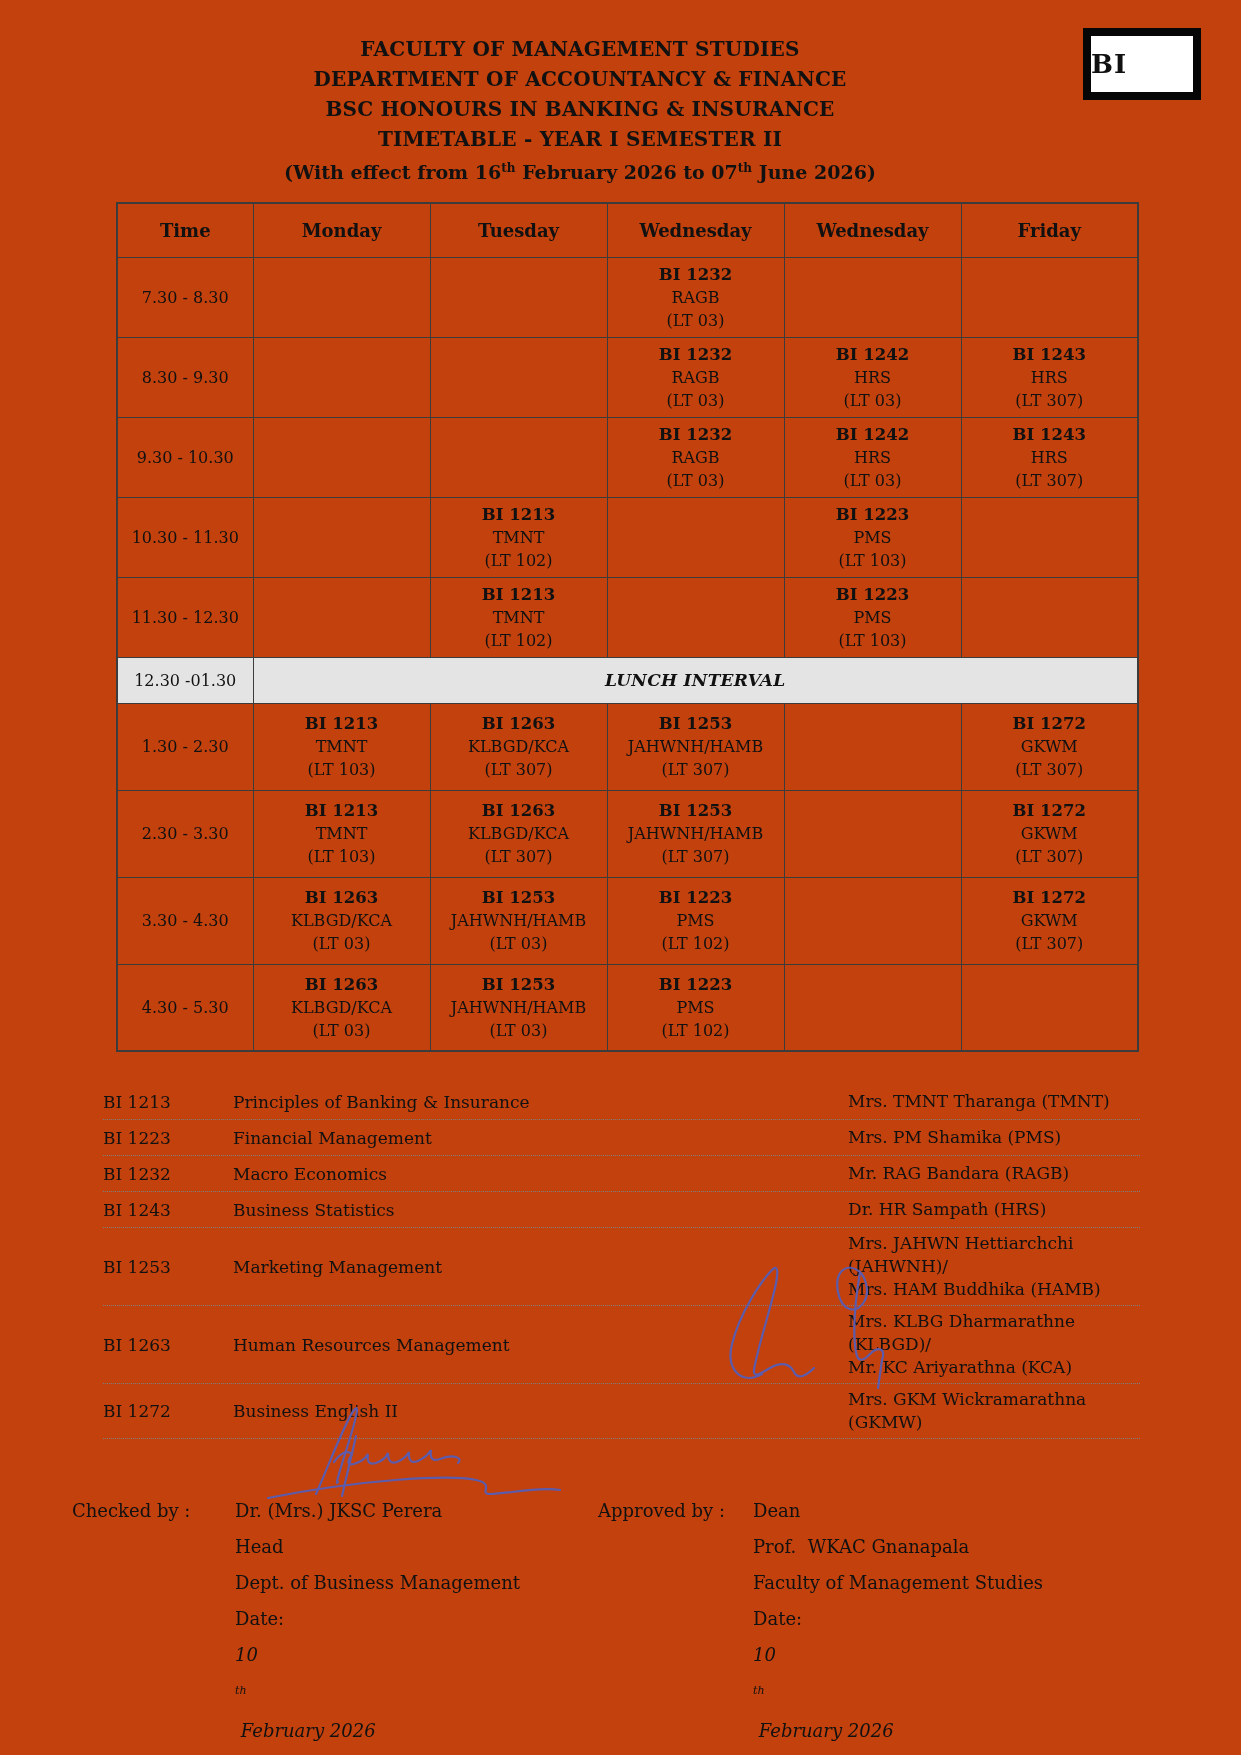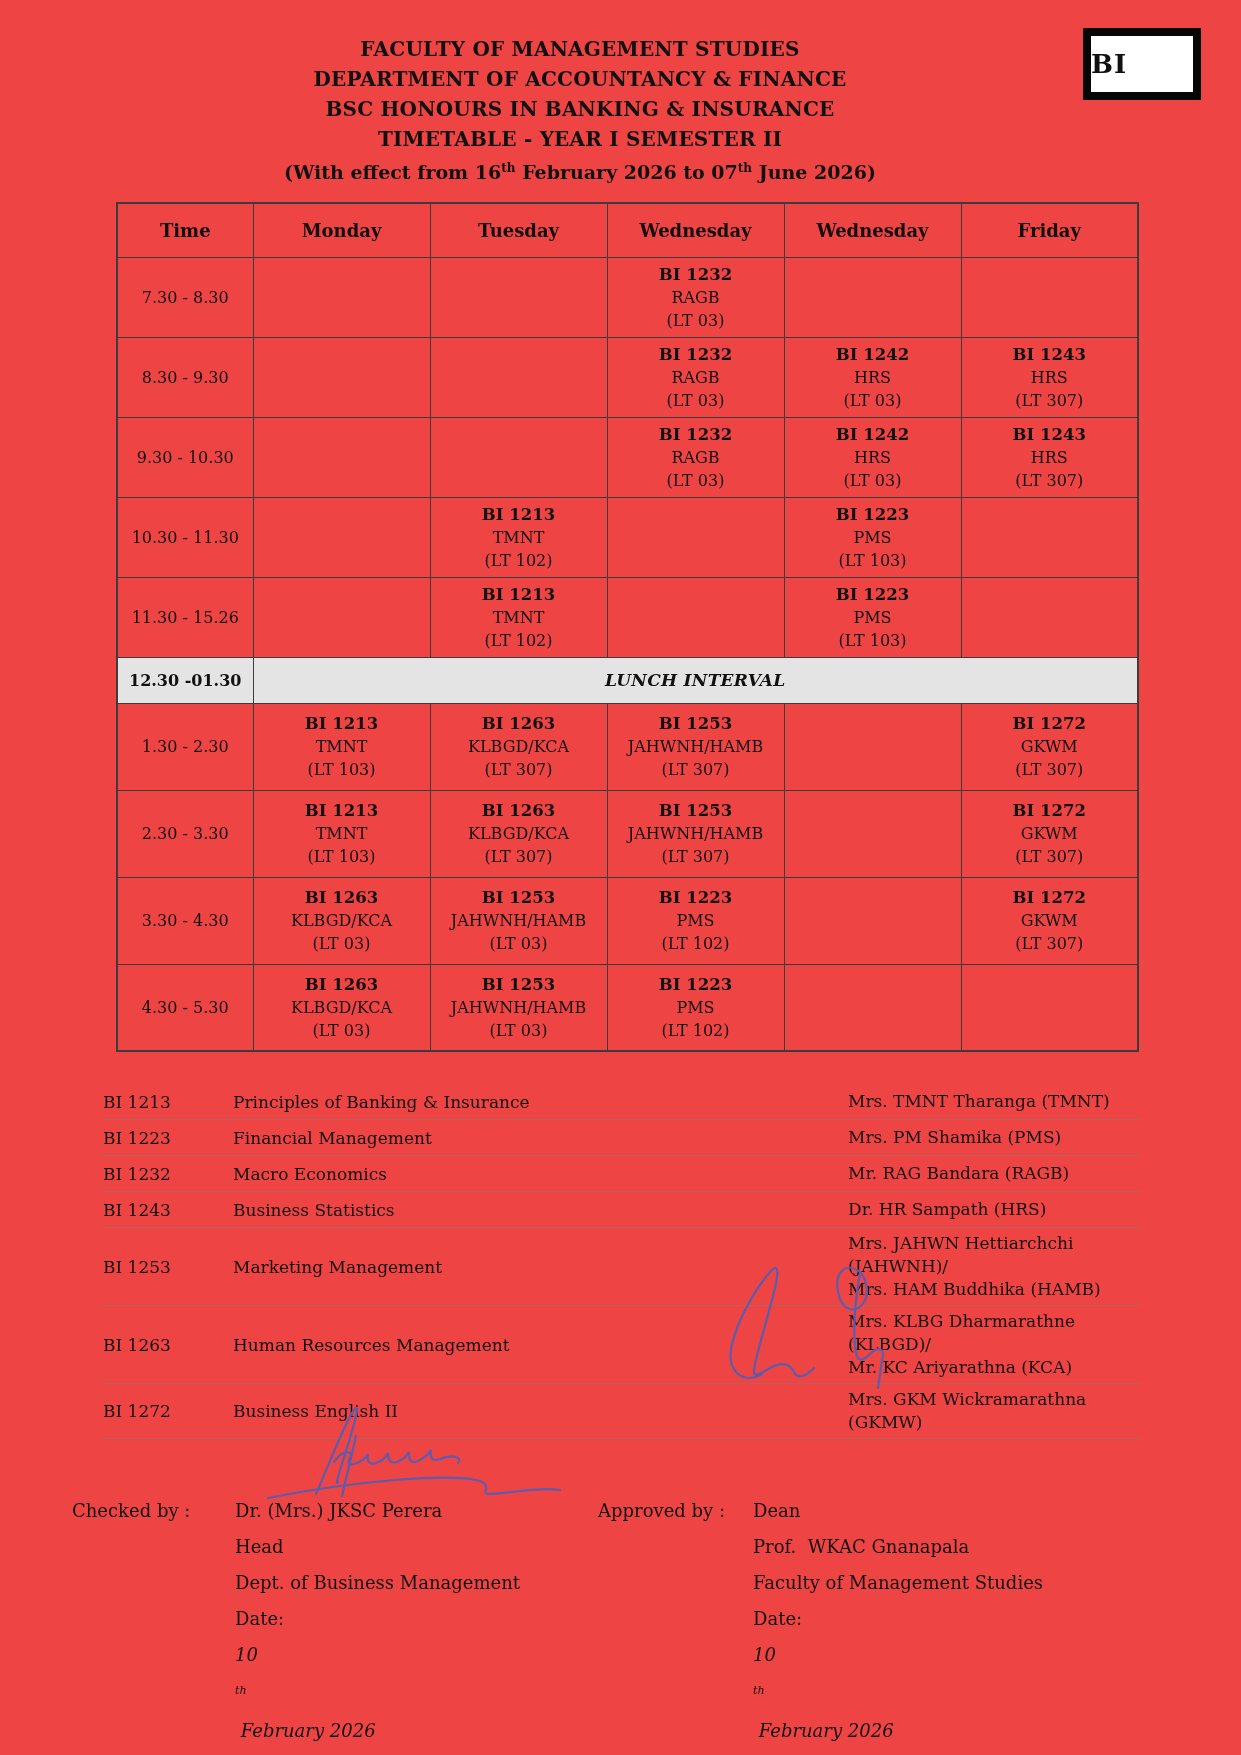--- a/index.html
+++ b/index.html
@@ -1,18 +1,18 @@
 <!DOCTYPE html>
 <html><head>
 <meta charset="utf-8">
 <style>
   * { margin:0; padding:0; box-sizing:border-box; }
   html,body { background:#ffffff; }
   body { font-family:"DejaVu Serif","Liberation Serif",serif; color:#111; }
-  .page { position:relative; width:1241px; height:1755px; background:#ef4444; overflow:hidden; }
+  .page { position:relative; width:1241px; height:1755px; background:#c2410c; overflow:hidden; }
 
   
   .header-block { position:absolute; top:34px; left:0; width:1160px; text-align:center; }
   .header-line { font-weight:bold; font-size:20px; line-height:30px; letter-spacing:.2px; }
   .effect-line { font-weight:bold; font-size:19px; line-height:28px; }
   .effect-line sup { font-size:12px; }
 
   .bi-badge { position:absolute; left:1083px; top:28px; width:118px; height:72px;
               border:8px solid #060606; display:flex; align-items:center; 
               font-weight:bold; font-size:26px; letter-spacing:1px; background:#fff; }
@@ -21,21 +21,21 @@
   table.tt { position:absolute; left:116px; top:202px; width:1021px;
              border-collapse:collapse; table-layout:fixed;padding-left:24px; }
   table.tt th, table.tt td { border:1.5px solid #3c3c3c; text-align:center; vertical-align:middle; }
   table.tt { border:2px solid #3c3c3c; }
   table.tt th { height:54px; font-size:18px; font-weight:bold; }
   col.c-time { width:136px; } col.c-day { width:177px; }
   td.time-cell { font-size:16px; height:80px; }
   tr.tall td.time-cell { height:87px; }
   td.class-cell { font-size:16px; line-height:23px; padding:4px 2px; }
   td.class-cell .code { font-weight:bold; font-size:16.5px; }
-  td.lunch, td.time-cell.lunch { background:#e4e4e4;font-weight:bold; }
+  td.lunch, td.time-cell.lunch { background:#e4e4e4; }
   td.time-cell.lunch { height:46px; }
   td.lunch-cell { font-weight:bold; font-style:italic; font-size:17px; letter-spacing:.3px; }
 
   
   .legend { position:absolute; left:103px; top:1084px; width:1037px; font-size:17px; }
   .legend-row { display:grid; grid-template-columns:130px 575px 1fr; align-items:center;
                 border-bottom:1px dotted #7e7e7e; padding:4px 0; min-height:36px; }
   .legend-row .lect-line { line-height:23px;margin-left:40px; }
 
   
@@ -148,21 +148,21 @@
           </td>
           <td class="class-cell"></td>
           <td class="class-cell">
             <div class="code">BI 1223</div>
             <div class="lect">PMS</div>
             <div class="room">(LT 103)</div>
           </td>
           <td class="class-cell"></td>
         </tr>
         <tr>
-          <td class="time-cell">11.30 - 15.26</td>
+          <td class="time-cell">11.30 - 12.30</td>
           <td class="class-cell"></td>
           <td class="class-cell">
             <div class="code">BI 1213</div>
             <div class="lect">TMNT</div>
             <div class="room">(LT 102)</div>
           </td>
           <td class="class-cell"></td>
           <td class="class-cell">
             <div class="code">BI 1223</div>
             <div class="lect">PMS</div>

